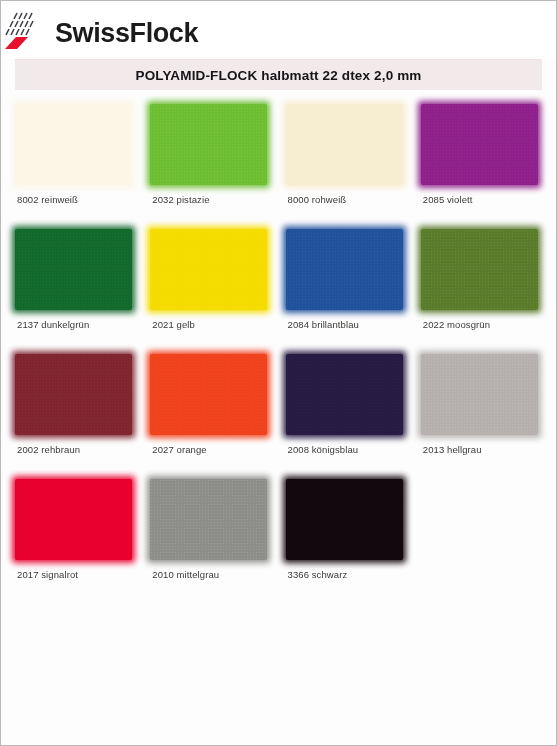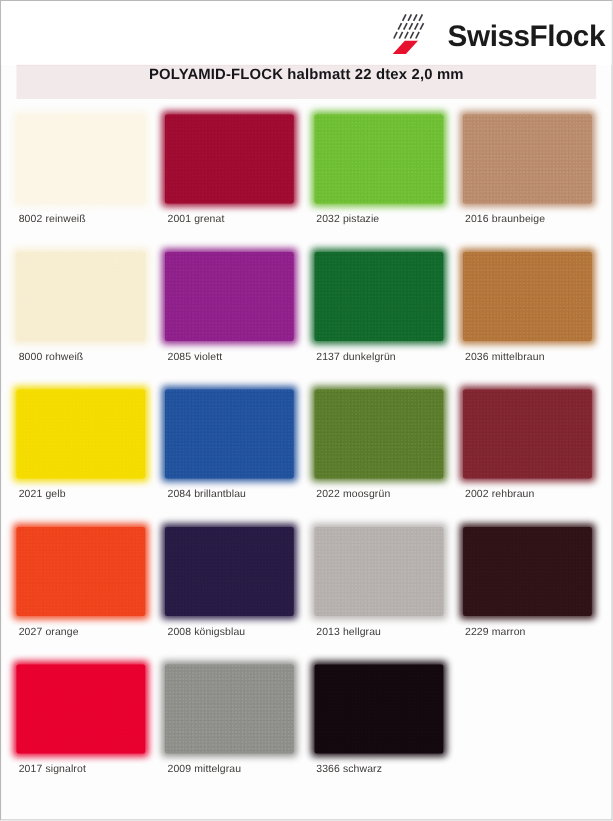--- a/index.html
+++ b/index.html
@@ -24,21 +24,21 @@
     box-sizing: border-box;
     border: 1px solid #b9b9b9;
     background: #fdfdfd;
   }
 
   
   .header {
     height: 58px;
     display: flex;
     align-items: center;
-    justify-content: flex-end;
+    justify-content: flex-start;
     background: #ffffff;
   }
   .logo {
     display: flex;
     align-items: flex-end;
     gap: 6px;
     transform: translateX(-6px);
   }
   .logo-mark {
     position: relative;
@@ -55,21 +55,21 @@
     padding-bottom: 3px;
     font-family: "Liberation Sans", sans-serif;
   }
 
   
   .title-band {
     margin: 0 14px;
     height: 30px;
     background: #f2e9ea;
     display: flex;
-    align-items: flex-start;
+    align-items: center;
     justify-content: center;
     border-top: 1px solid #efe3e4;
   }
   .title-band .title {
     font-size: 13.5px;
     font-weight: bold;
     color: #15151a;
     letter-spacing: 0.15px;
     white-space: nowrap;
   }
@@ -195,39 +195,25 @@
 
     <div class="cell">
       <div class="swatch-wrap">
         <div class="swatch-fuzz" style="background:#fbf6e6"></div>
         <div class="swatch-core" style="background:#fbf6e6"></div>
       </div>
       <div class="label">8002 reinweiß</div>
     </div>
     <div class="cell">
       <div class="swatch-wrap">
-        <div class="swatch-fuzz" style="background:#9d0b31"></div>
-        <div class="swatch-core" style="background:#9d0b31"></div>
-      </div>
-      <div class="label">2001 grenat</div>
-    </div>
-    <div class="cell">
-      <div class="swatch-wrap">
         <div class="swatch-fuzz" style="background:#6ebe34"></div>
         <div class="swatch-core" style="background:#6ebe34"></div>
       </div>
       <div class="label">2032 pistazie</div>
     </div>
-    <div class="cell">
-      <div class="swatch-wrap">
-        <div class="swatch-fuzz" style="background:#b98b6c"></div>
-        <div class="swatch-core" style="background:#b98b6c"></div>
-      </div>
-      <div class="label">2016 braunbeige</div>
-    </div>
 
     <div class="cell">
       <div class="swatch-wrap">
         <div class="swatch-fuzz" style="background:#f7edd1"></div>
         <div class="swatch-core" style="background:#f7edd1"></div>
       </div>
       <div class="label">8000 rohweiß</div>
     </div>
     <div class="cell">
       <div class="swatch-wrap">
@@ -236,27 +222,20 @@
       </div>
       <div class="label">2085 violett</div>
     </div>
     <div class="cell">
       <div class="swatch-wrap">
         <div class="swatch-fuzz" style="background:#13682c"></div>
         <div class="swatch-core" style="background:#13682c"></div>
       </div>
       <div class="label">2137 dunkelgrün</div>
     </div>
-    <div class="cell">
-      <div class="swatch-wrap">
-        <div class="swatch-fuzz" style="background:#b2743a"></div>
-        <div class="swatch-core" style="background:#b2743a"></div>
-      </div>
-      <div class="label">2036 mittelbraun</div>
-    </div>
 
     <div class="cell">
       <div class="swatch-wrap">
         <div class="swatch-fuzz" style="background:#f5dc00"></div>
         <div class="swatch-core" style="background:#f5dc00"></div>
       </div>
       <div class="label">2021 gelb</div>
     </div>
     <div class="cell">
       <div class="swatch-wrap">
@@ -294,41 +273,34 @@
       </div>
       <div class="label">2008 königsblau</div>
     </div>
     <div class="cell">
       <div class="swatch-wrap">
         <div class="swatch-fuzz" style="background:#b5b0ae"></div>
         <div class="swatch-core" style="background:#b5b0ae"></div>
       </div>
       <div class="label">2013 hellgrau</div>
     </div>
-    <div class="cell">
-      <div class="swatch-wrap">
-        <div class="swatch-fuzz" style="background:#2e1216"></div>
-        <div class="swatch-core" style="background:#2e1216"></div>
-      </div>
-      <div class="label">2229 marron</div>
-    </div>
 
     <div class="cell">
       <div class="swatch-wrap">
         <div class="swatch-fuzz" style="background:#e8002e"></div>
         <div class="swatch-core" style="background:#e8002e"></div>
       </div>
       <div class="label">2017 signalrot</div>
     </div>
     <div class="cell">
       <div class="swatch-wrap">
         <div class="swatch-fuzz" style="background:#8d8d8a"></div>
         <div class="swatch-core" style="background:#8d8d8a"></div>
       </div>
-      <div class="label">2009 mittelgrau</div>
+      <div class="label">2010 mittelgrau</div>
     </div>
     <div class="cell">
       <div class="swatch-wrap">
         <div class="swatch-fuzz" style="background:#14080f"></div>
         <div class="swatch-core" style="background:#14080f"></div>
       </div>
       <div class="label">3366 schwarz</div>
     </div>
 
   </div>

